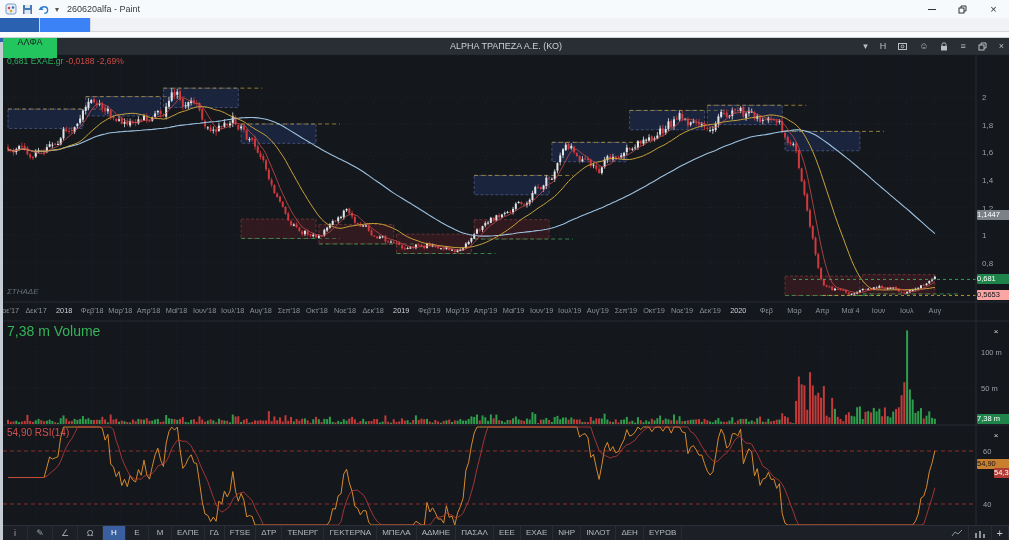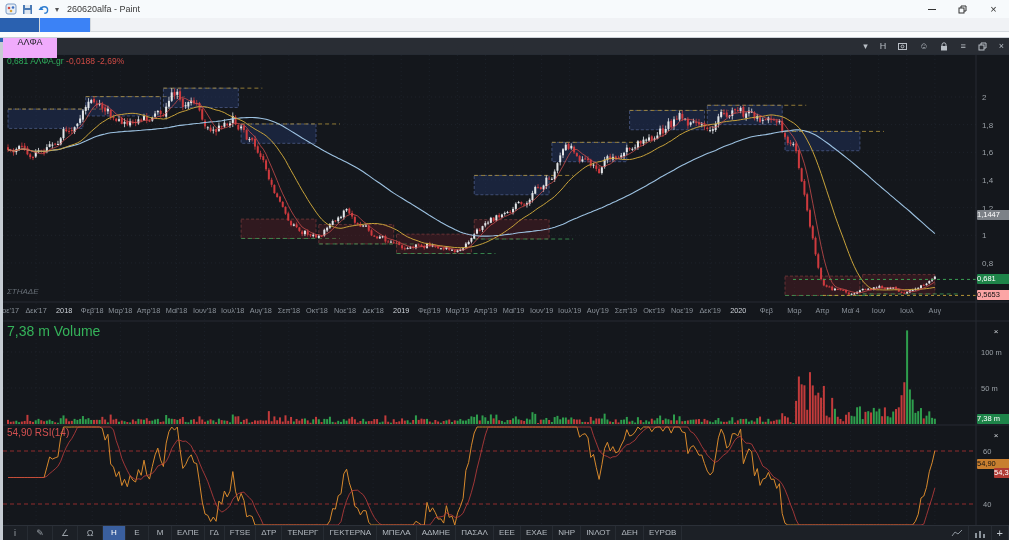--- a/index.html
+++ b/index.html
@@ -19,21 +19,21 @@
   .pt-tab{padding:12px 12px;line-height:13px;color:#222;}
   .pt-tab.file{background:#2a61b0;color:#fff;}
   .pt-tab.active{background:#3b82f6;border-left:1px solid #d4d9de;border-right:1px solid #d4d9de;}
   .pt-strip{position:absolute;left:0;top:32px;width:1009px;height:5px;background:#fbfcfd;border-bottom:1px solid #cdd2d8;}
 
   
   #app{position:absolute;left:3px;top:38px;width:1006px;height:502px;background:#14171c;overflow:hidden;}
   #chart-svg{position:absolute;left:0;top:0;z-index:1;}
   .app-titlebar{position:absolute;left:0;top:0;width:1006px;height:16px;background:#292d34;z-index:4;
     display:flex;align-items:center;}
-  .app-tab{width:54px;height:24px;line-height:16px;text-align:center;background:#f0abfc;color:#1b1e22;font-size:9px;}
+  .app-tab{width:54px;height:24px;line-height:16px;text-align:center;background:#22c55e;color:#1b1e22;font-size:9px;}
   .app-title{position:absolute;left:0;right:0;text-align:center;color:#ccd1d7;font-size:9px;pointer-events:none;}
   .app-tb-icons{position:absolute;right:5px;top:0;height:16px;display:flex;align-items:center;gap:12px;
     color:#b9bfc6;font-size:9px;z-index:5;}
   .overlay{position:absolute;z-index:3;}
   .legend{left:4px;top:18px;font-size:8.5px;}
   .lg-green{color:#2fae5c;}
   .lg-red{color:#cf4b45;}
   .watermark{left:4px;top:249px;font-size:8px;color:#666d75;font-style:italic;}
   .vol-label{left:4px;top:285px;font-size:14px;color:#35b35a;}
   .rsi-label{left:4px;top:389px;font-size:10px;color:#d35050;}
@@ -1260,20 +1260,21 @@
         <line x1="0" y1="16.5" x2="1006" y2="16.5" stroke="#262b33"></line>
         <line x1="0" y1="264" x2="1006" y2="264" stroke="#262b33"></line>
         <line x1="0" y1="283" x2="1006" y2="283" stroke="#262b33"></line>
         <line x1="0" y1="387" x2="1006" y2="387" stroke="#262b33"></line>
         <line x1="0" y1="488" x2="1006" y2="488" stroke="#262b33"></line>
         <line x1="973" y1="16" x2="973" y2="488" stroke="#262b33"></line>
       </svg>
 
     <div class="app-titlebar">
       <div class="app-tab">ΑΛΦΑ</div>
+      <div class="app-title">ALPHA ΤΡΑΠΕΖΑ Α.Ε. (ΚΟ)</div>
     </div>
     <div class="app-tb-icons">
       <span>▾</span>
       <span>H</span>
       <svg width="9" height="8">
           <rect x="0.5" y="1.5" width="8" height="6" fill="none" stroke="#b9bfc6"></rect>
           <circle cx="4.5" cy="4.5" r="1.4" fill="none" stroke="#b9bfc6"></circle>
         </svg>
       <span>☺</span>
       <svg width="8" height="9">
@@ -1283,21 +1284,21 @@
       <span>≡</span>
       <svg width="9" height="9">
           <rect x="1" y="3" width="5" height="5" fill="none" stroke="#b9bfc6"></rect>
           <path d="M3,3 V1 H8 V6 H6" fill="none" stroke="#b9bfc6"></path>
         </svg>
       <span>×</span>
     </div>
 
     <div class="overlay legend">
       <span class="lg-green">0,681</span>
-      <span class="lg-green">ΑΛΦΑ.gr</span>
+      <span class="lg-green">ΕΧΑΕ.gr</span>
       <span class="lg-red">-0,0188</span>
       <span class="lg-red">-2,69%</span>
     </div>
     <div class="overlay watermark">ΣΤΗΑΔΕ</div>
     <div class="overlay vol-label">
       <span>7,38 m</span> <span>Volume</span>
     </div>
     <div class="overlay rsi-label">
       <span>54,90</span> <span>RSI(14)</span>
     </div>

